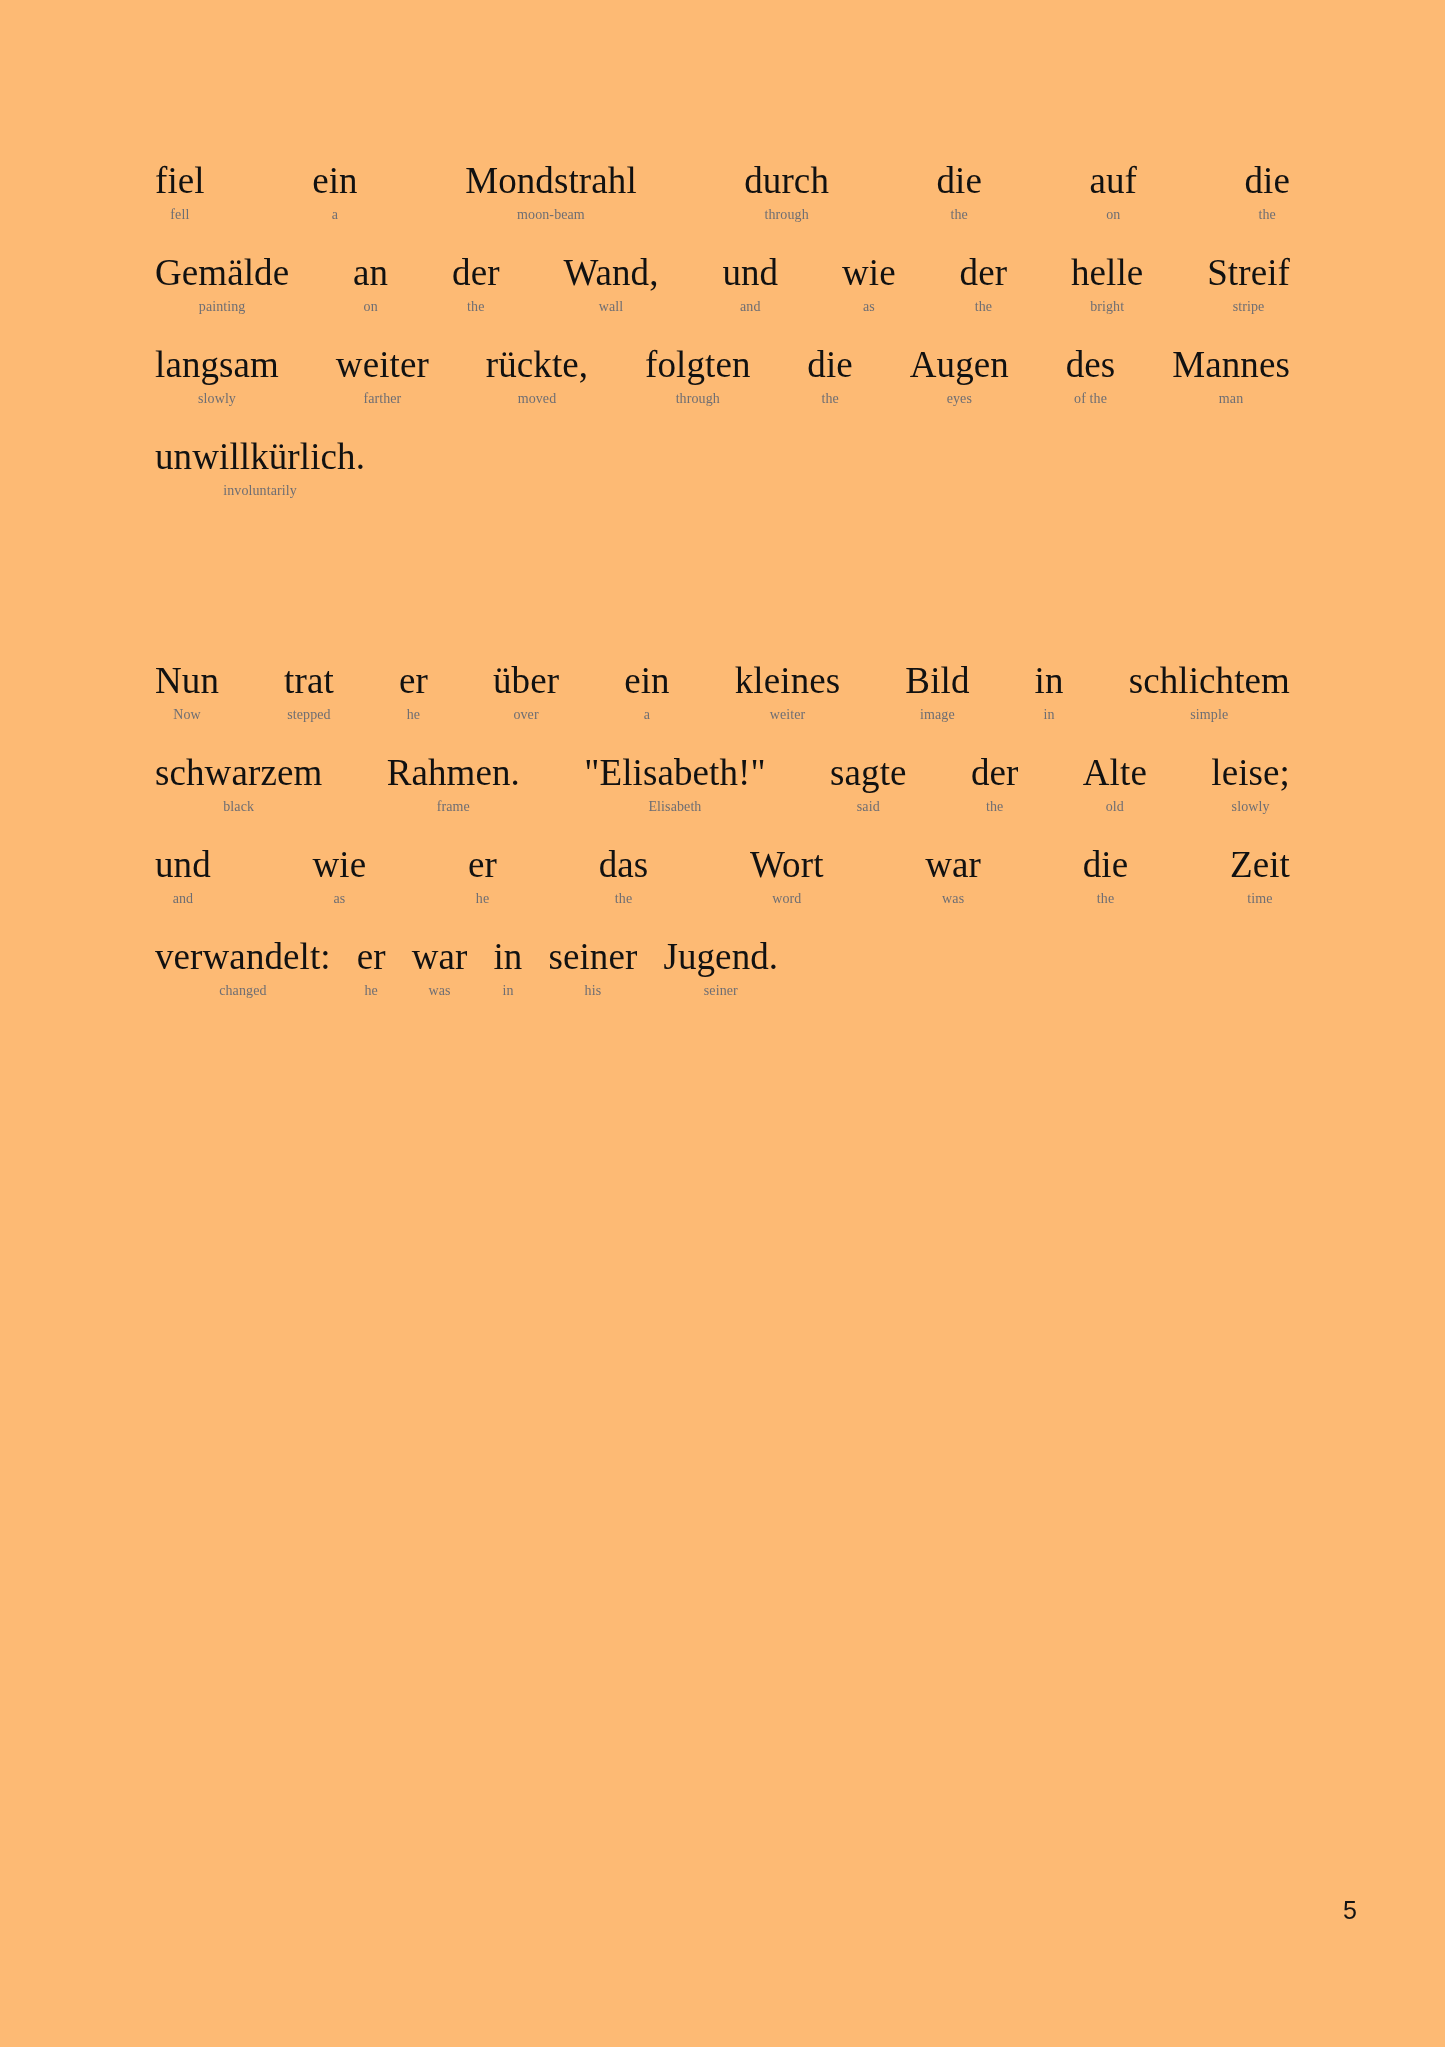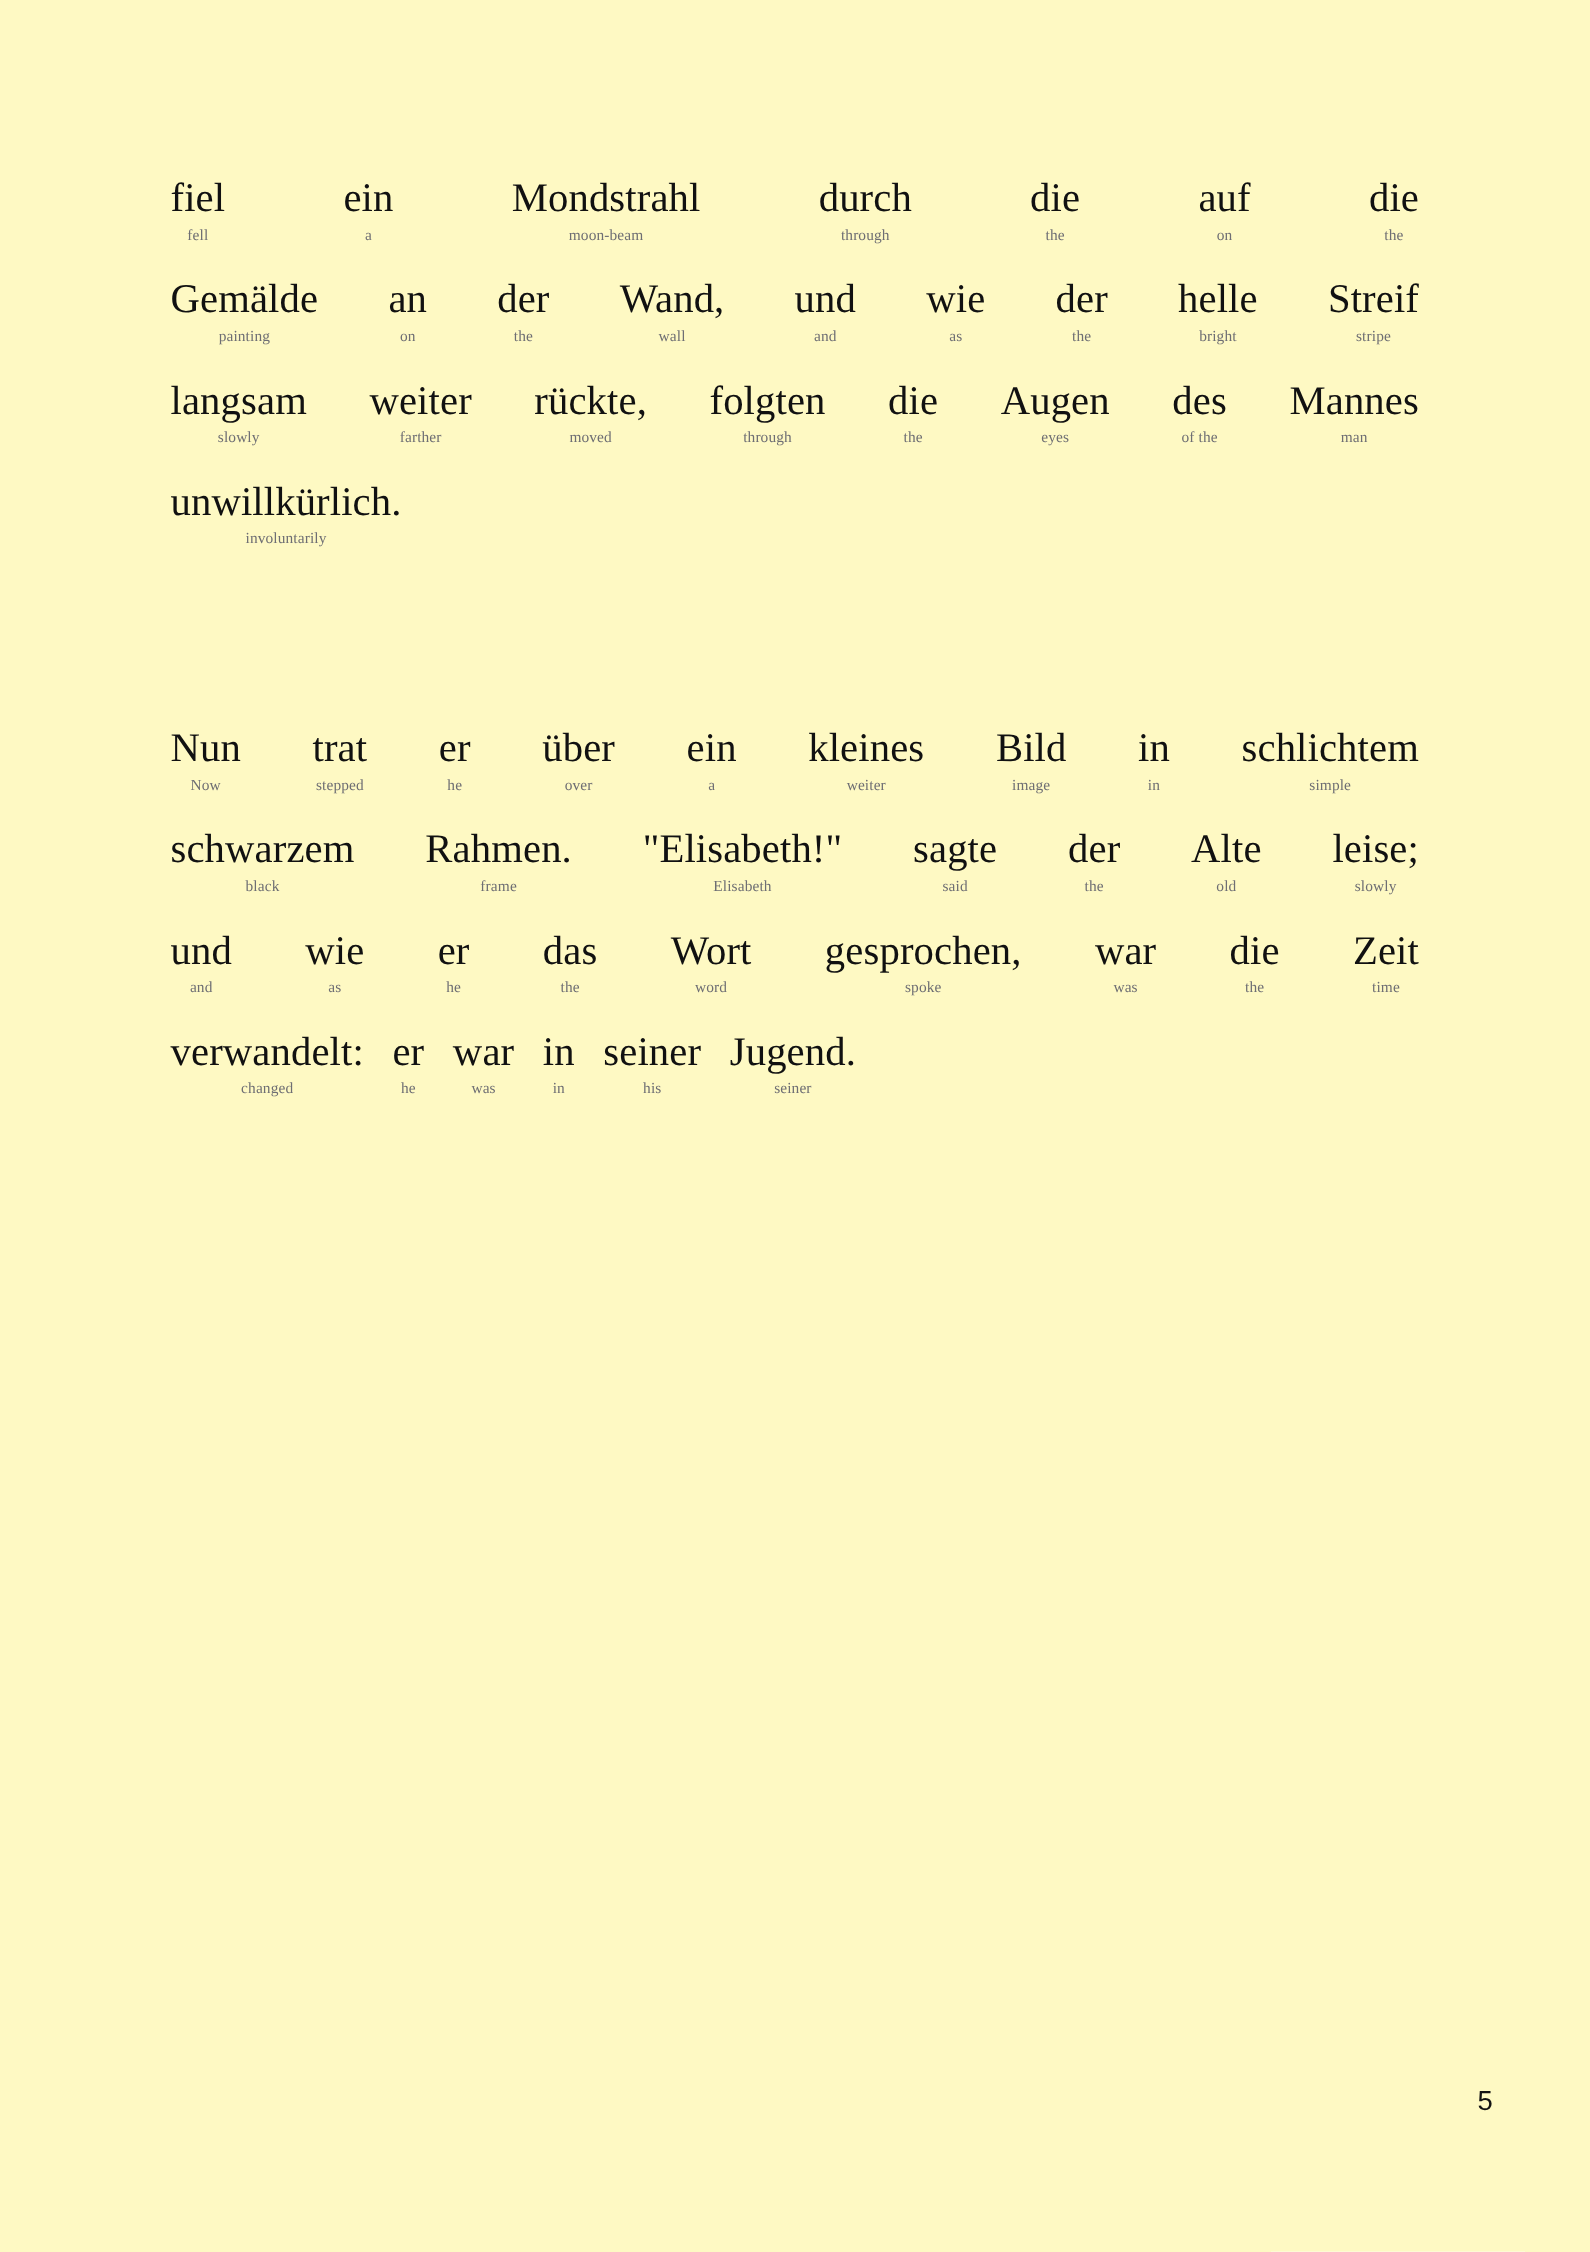--- a/index.html
+++ b/index.html
@@ -16,21 +16,21 @@
     color: #1a1a1a;
     overflow: hidden;
   }
 
   .page {
     position: absolute;
     left: 0;
     top: 0;
     width: 1445px;
     height: 2047px;
-    background: #fef9c3;
+    background: #fdba74;
     box-sizing: border-box;
   }
 
   .text-body {
     position: absolute;
     left: 155px;
     top: 130px;
     width: 1135px;
   }
 
@@ -290,24 +290,20 @@
           </div>
           <div class="pair">
             <span class="src">das</span>
             <span class="gloss">the</span>
           </div>
           <div class="pair">
             <span class="src">Wort</span>
             <span class="gloss">word</span>
           </div>
           <div class="pair">
-            <span class="src">gesprochen,</span>
-            <span class="gloss">spoke</span>
-          </div>
-          <div class="pair">
             <span class="src">war</span>
             <span class="gloss">was</span>
           </div>
           <div class="pair">
             <span class="src">die</span>
             <span class="gloss">the</span>
           </div>
           <div class="pair">
             <span class="src">Zeit</span>
             <span class="gloss">time</span>

